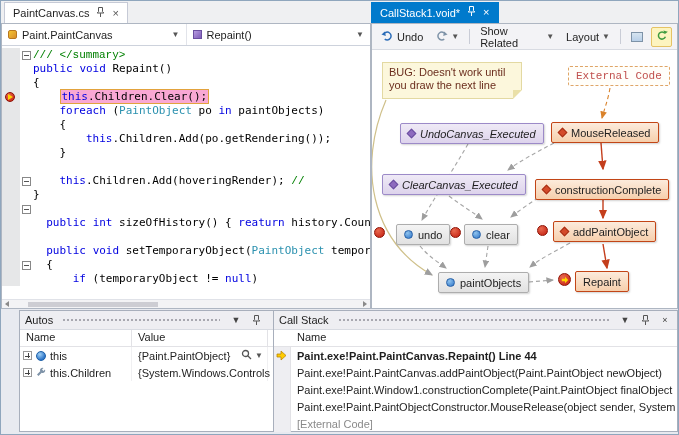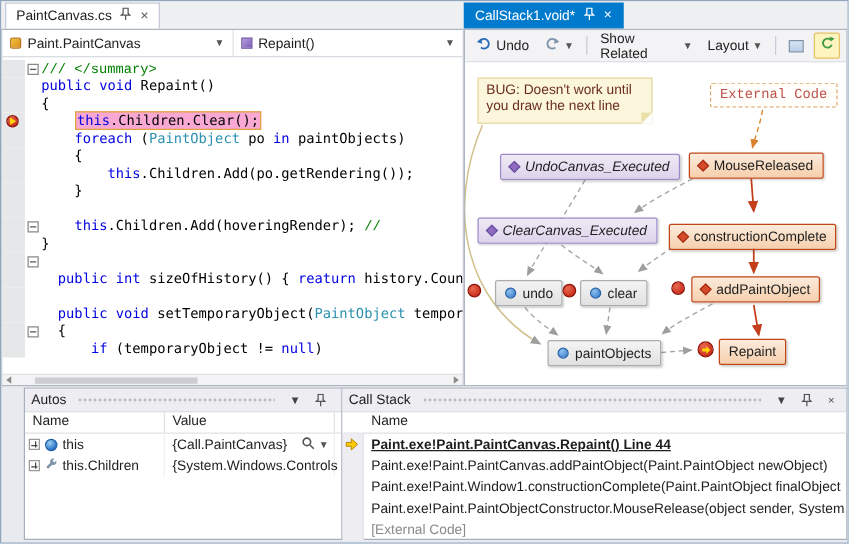--- a/index.html
+++ b/index.html
@@ -88,21 +88,21 @@
   .ar-value{width:136px;flex:none;display:flex;align-items:center;gap:3px;padding:0 4px 0 6px;height:100%;border-right:1px solid #F0F0F2;}
   .ar-spacer{flex:1;}
   .plusbox{width:9px;height:9px;border:1px solid #9A9A9A;background:#FFF;position:relative;flex:none;}
   .plusbox::before{content:"";position:absolute;left:1px;right:1px;top:3.5px;height:1px;background:#444;}
   .plusbox::after{content:"";position:absolute;top:1px;bottom:1px;left:3.5px;width:1px;background:#444;}
   .sphere{width:10px;height:10px;border-radius:50%;background:radial-gradient(circle at 35% 30%,#9FD0F5,#2E75C8 70%);border:1px solid #1B5FA8;flex:none;}
   .cs-body{position:relative;height:102px;}
   .cs-gutter{position:absolute;left:0;top:17px;bottom:0;width:17px;background:#EEEEF2;border-right:1px solid #E2E2E6;}
   .cs-rows{position:absolute;left:0;right:0;top:17px;}
   .cs-row{height:17px;display:flex;align-items:center;padding-left:23px;position:relative;white-space:nowrap;overflow:hidden;}
-  .cs-row.current{font-weight:bold;text-decoration:underline;}
+  .cs-row.current{font-weight:bold;}
   .cs-row.external{color:#8A8A8A;}
   .cs-arrow{position:absolute;left:2px;top:3px;}
 </style>
 </head>
 <body>
 
 <div class="app">
 
   <div class="editor-pane">
     <div class="doc-tabstrip">
@@ -316,21 +316,21 @@
       <div class="gh-cell" style="width:136px;">Value</div>
     </div>
     <div class="autos-rows">
         <div class="autos-row">
           <div class="ar-name">
             <span class="plusbox"></span>
             <span class="sphere"></span>
             <span>this</span>
           </div>
           <div class="ar-value">
-            <span>{Call.PaintCanvas}</span>
+            <span>{Paint.PaintObject}</span>
             <span class="ar-spacer"></span>
             <span><svg width="11" height="11" viewBox="0 0 11 11">
                 <circle cx="4.5" cy="4.5" r="3" fill="none" stroke="#555" stroke-width="1.3"></circle>
                 <line x1="7" y1="7" x2="10" y2="10" stroke="#555" stroke-width="1.3"></line>
               </svg></span>
             <span class="chev" style="margin-left: 0px;">▼</span>
           </div>
         </div>
         <div class="autos-row">
           <div class="ar-name">

